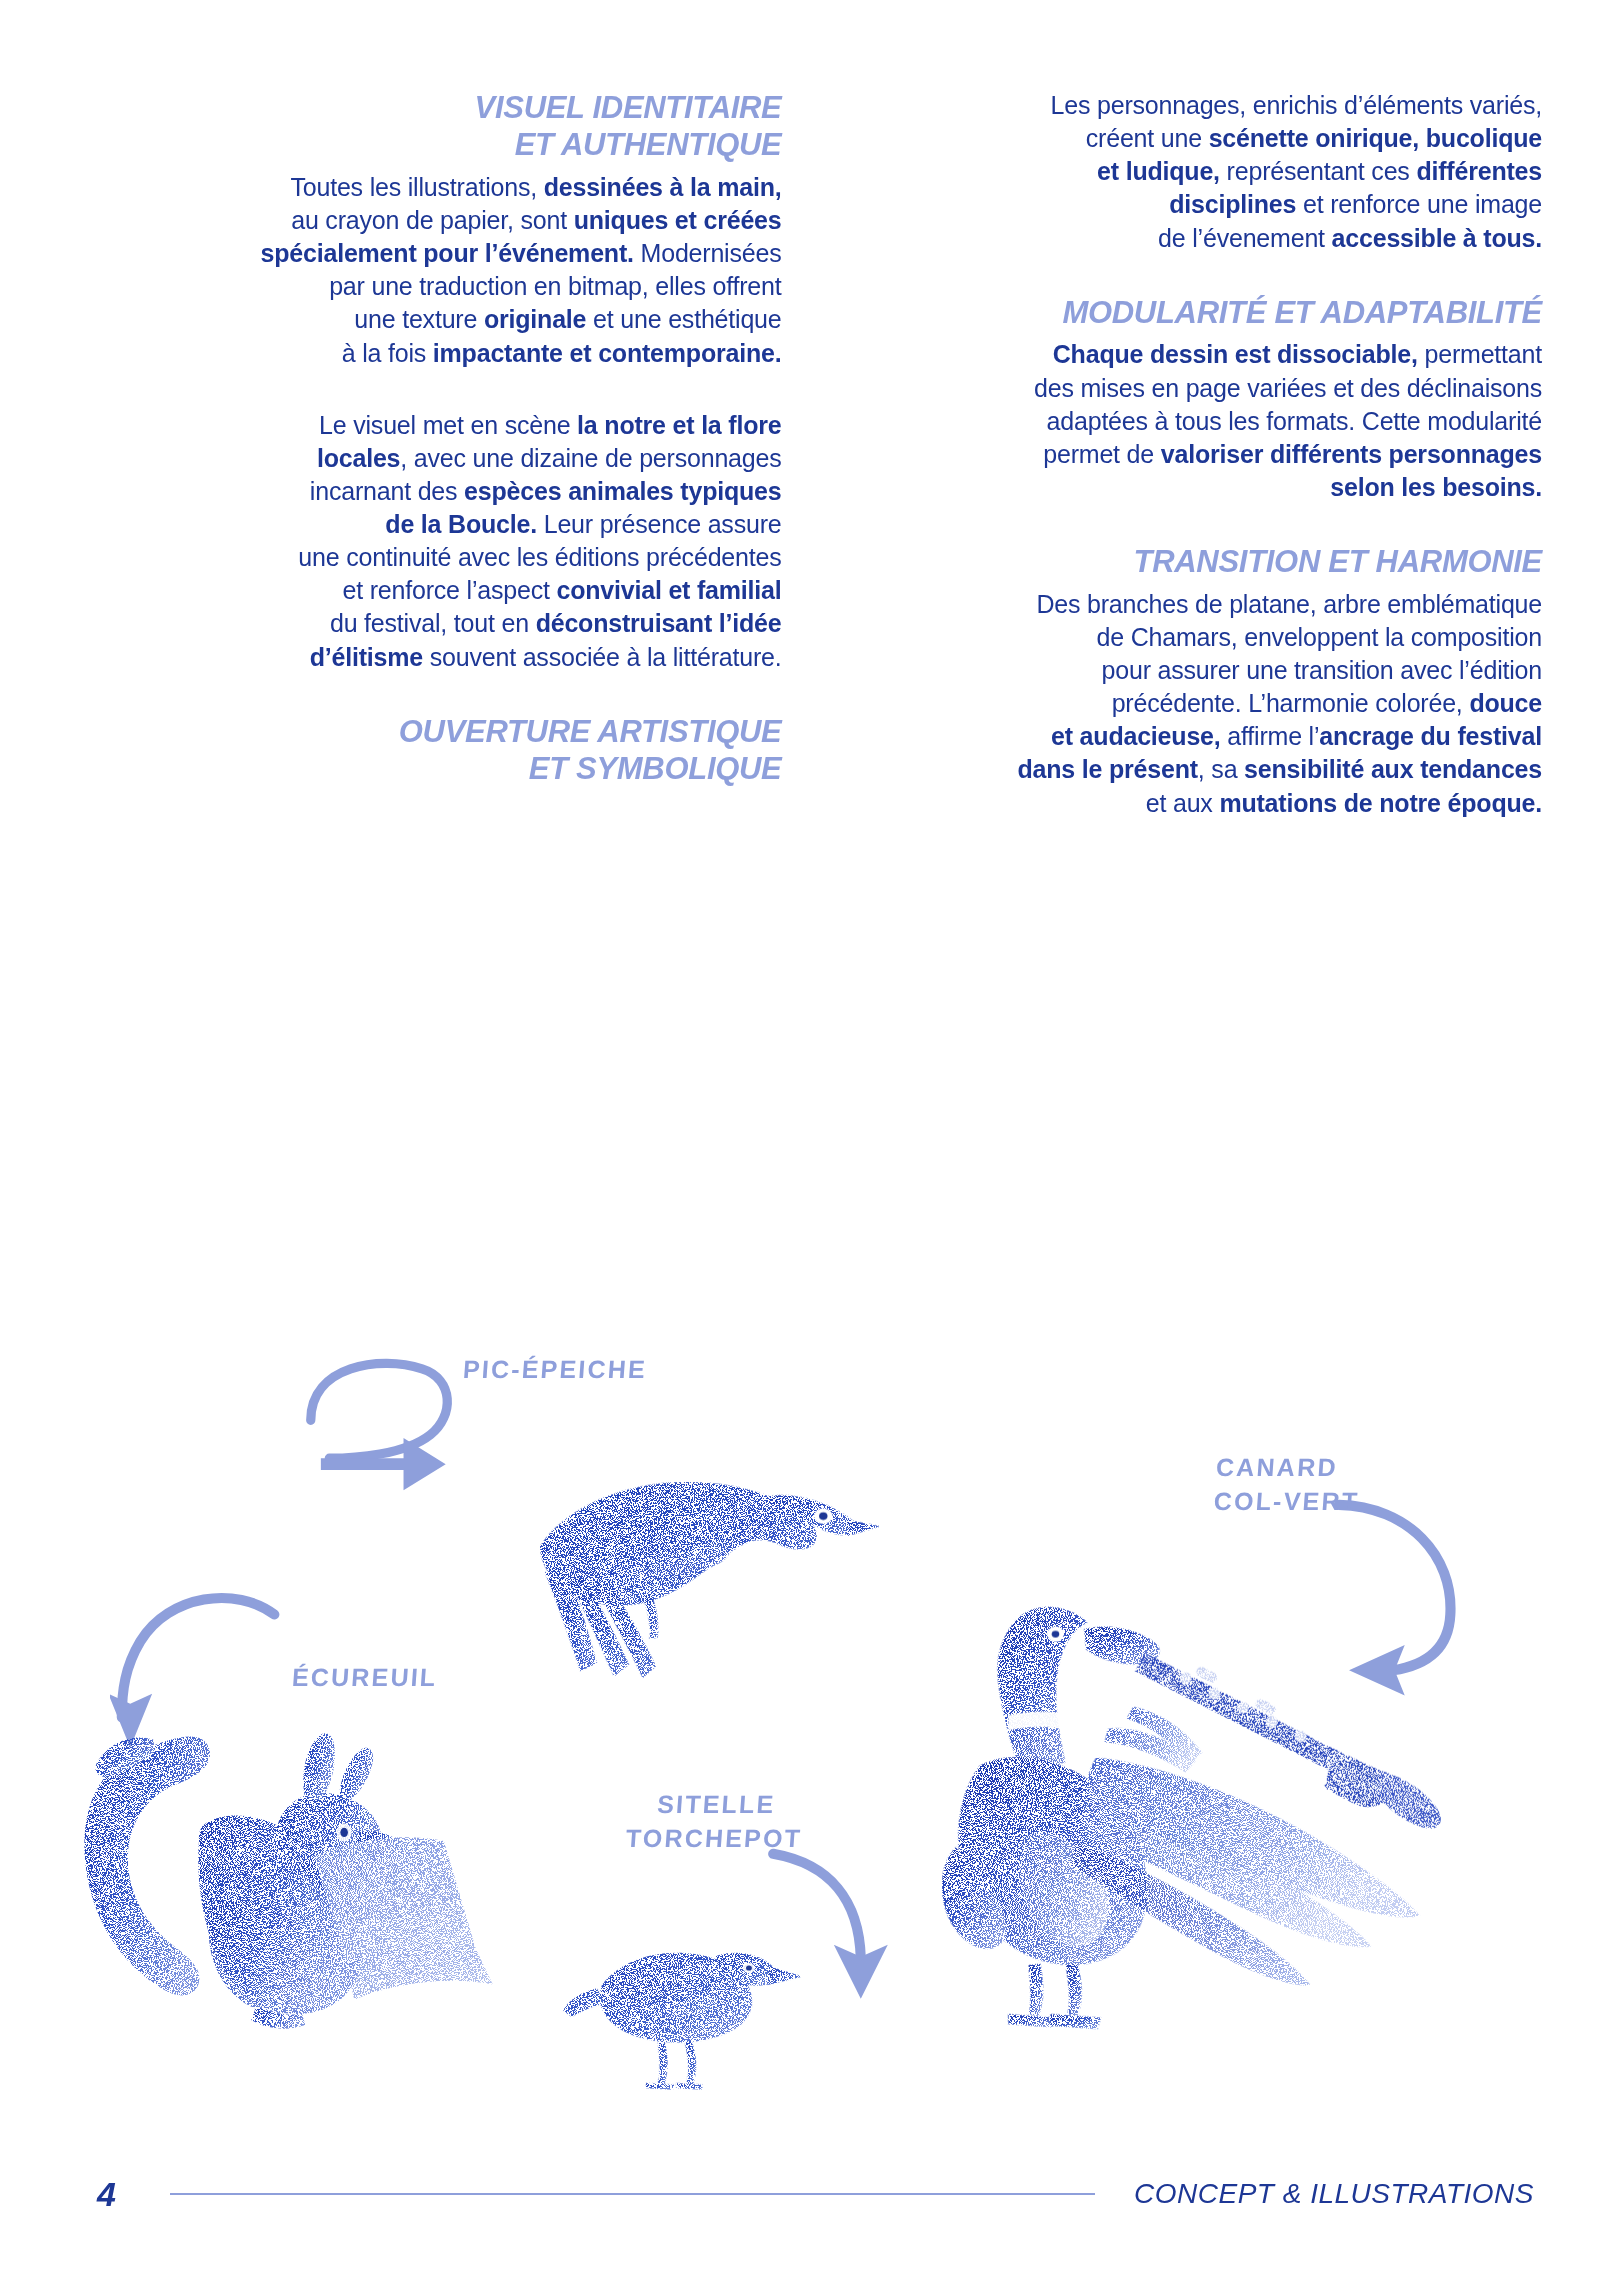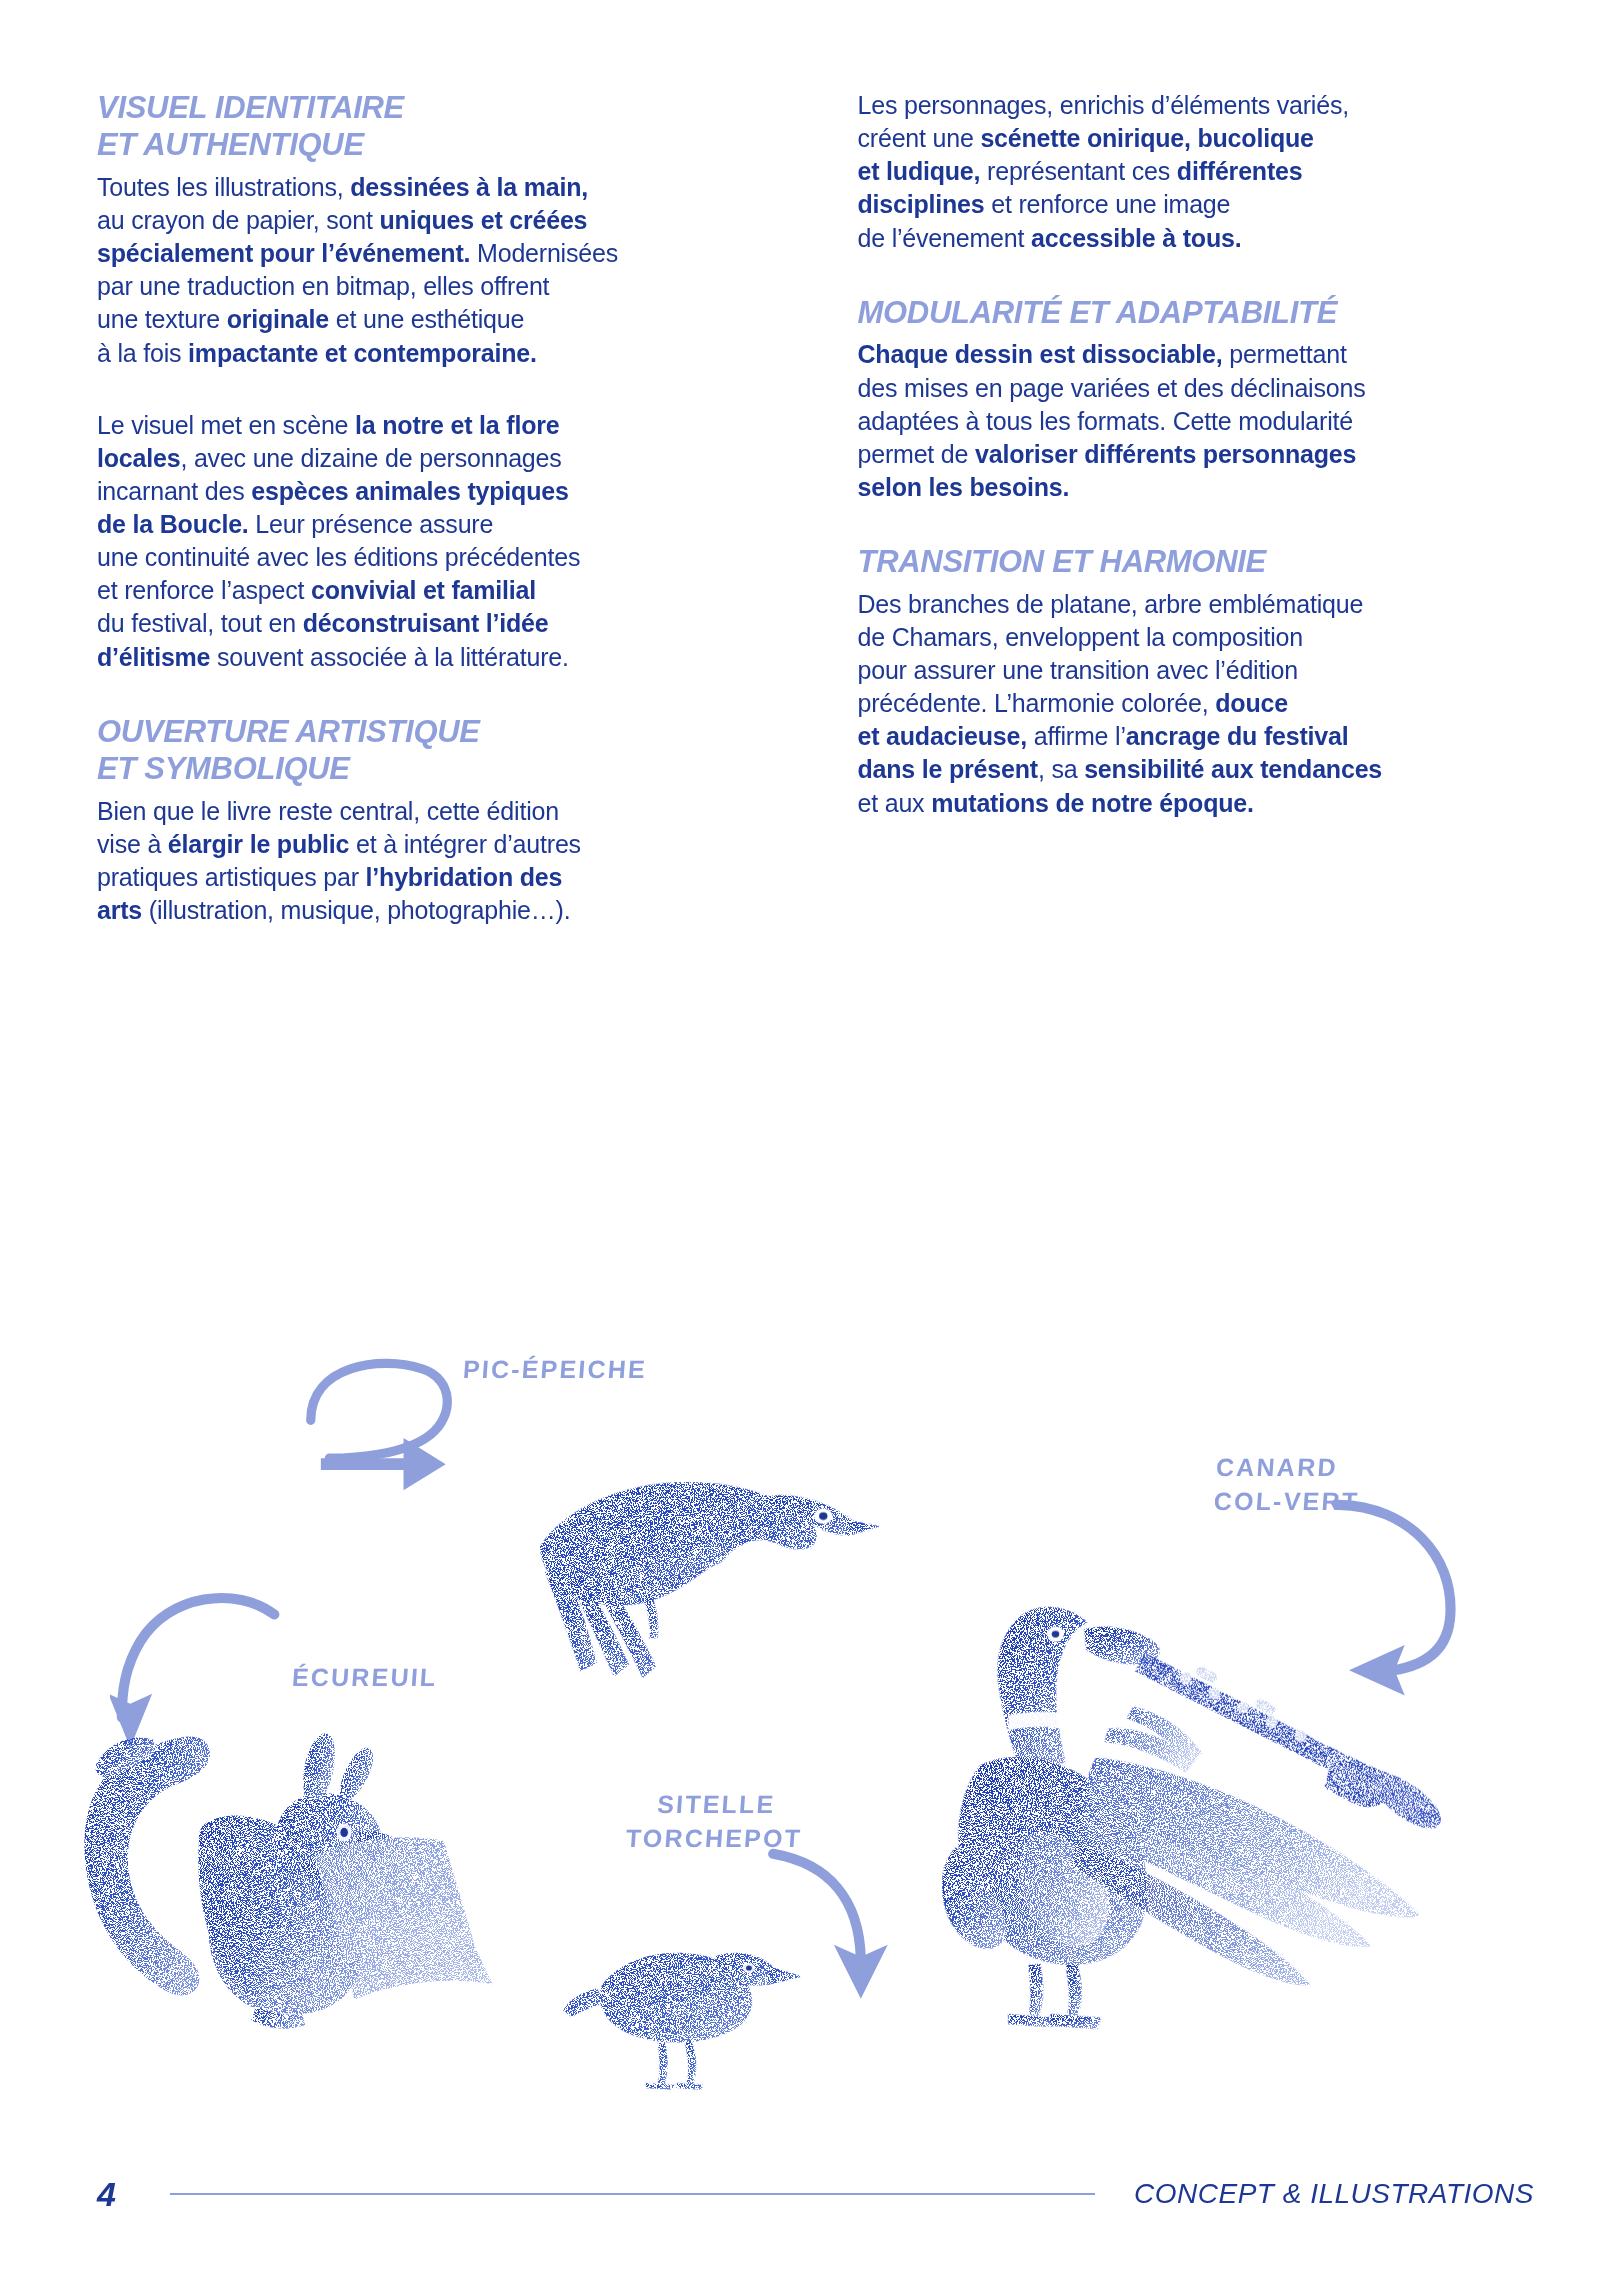--- a/index.html
+++ b/index.html
@@ -21,20 +21,21 @@
   }
 
   
   .content {
     position: absolute;
     left: 97px;
     top: 89px;
     width: 1445px;
     display: flex;
     gap: 76px;
+    text-align: right;
   }
   .col { width: 685px; }
   .col.right { width: 685px; }
 
   .section { margin-bottom: 39px; }
 
   h2.heading {
     font-family: "Liberation Sans", sans-serif;
     font-style: italic;
     font-weight: 700;
@@ -161,24 +162,20 @@
 <b>de la Boucle.</b> Leur présence assure
 une continuité avec les éditions précédentes
 et renforce l’aspect <b>convivial et familial</b>
 du festival, tout en <b>déconstruisant l’idée</b>
 <b>d’élitisme</b> souvent associée à la littérature.</p>
       </div>
 
       <div class="section">
         <h2 class="heading">OUVERTURE ARTISTIQUE
 ET SYMBOLIQUE</h2>
-        <p class="body">Bien que le livre reste central, cette édition
-vise à <b>élargir le public</b> et à intégrer d’autres
-pratiques artistiques par <b>l’hybridation des</b>
-<b>arts</b> (illustration, musique, photographie…).</p>
       </div>
 
     </div>
 
     <div class="col right">
 
       <p class="body lead">Les personnages, enrichis d’éléments variés,
 créent une <b>scénette onirique, bucolique</b>
 <b>et ludique,</b> représentant ces <b>différentes</b>
 <b>disciplines</b> et renforce une image

